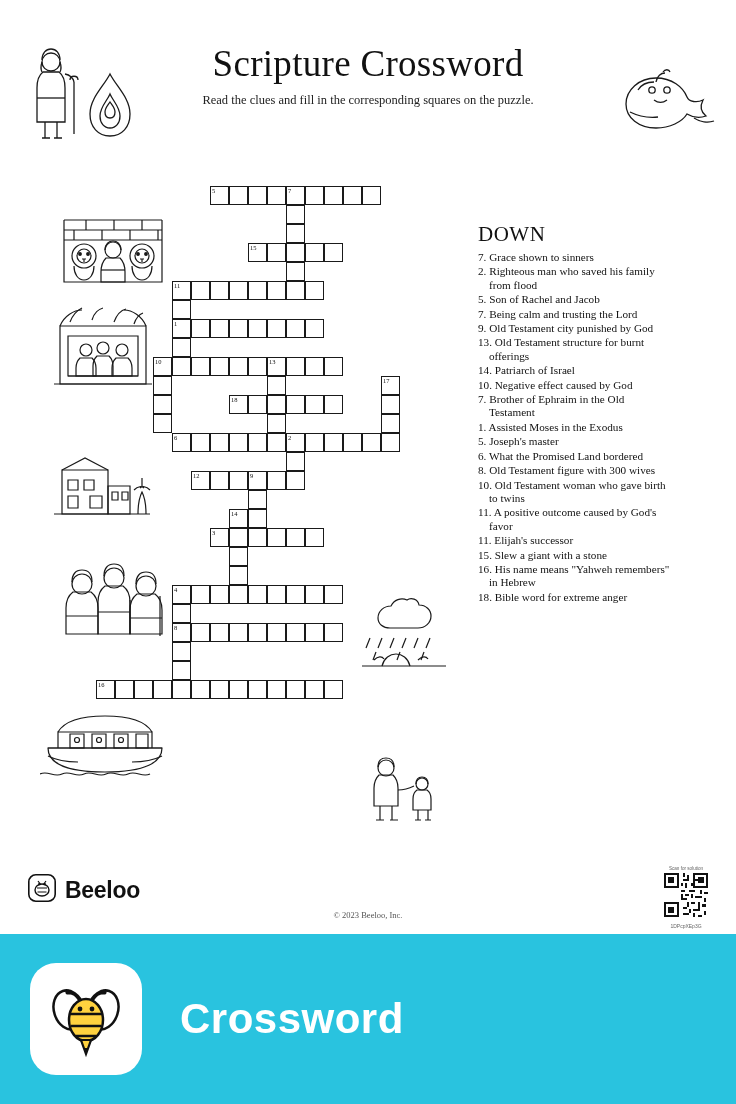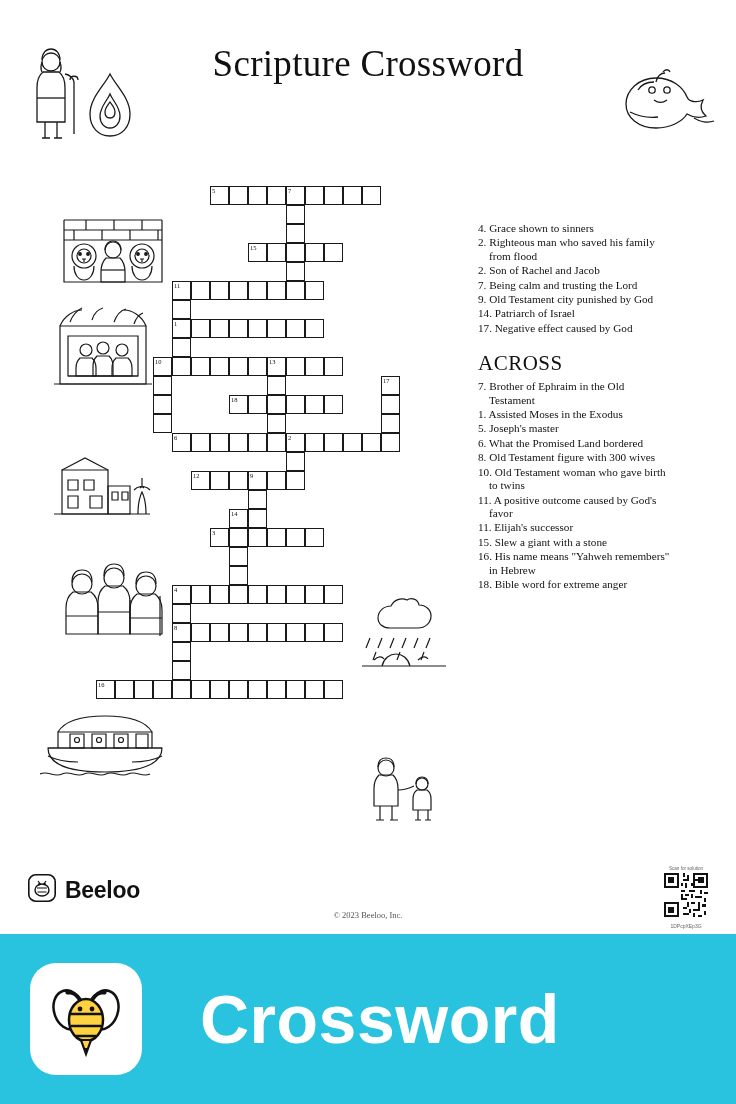--- a/index.html
+++ b/index.html
@@ -61,21 +61,21 @@
 
   
   .banner{position:absolute;left:0;top:934px;width:736px;height:170px;background:#29c3df;}
   .banner-inner{position:absolute;left:0;top:0;width:736px;height:170px;display:flex;align-items:center;}
   .bee-badge{
     margin-left:30px;width:112px;height:112px;border-radius:26px;background:#fff;
     display:flex;align-items:center;justify-content:center;flex:none;
   }
   .banner-title{
     color:#fff;font-family:"Liberation Sans",sans-serif;font-weight:700;
-    font-size:68px;letter-spacing:.5px;margin-left:58px;
+    font-size:42px;letter-spacing:.5px;margin-left:38px;
   }
 </style>
 </head>
 <body>
 
 <div class="sheet">
 
   <div class="header">
 
     <div class="hdr-art-left">
@@ -92,20 +92,21 @@
         <path d="M56 42v52"></path>
         <path d="M52 40c0-5 8-5 8 0"></path>
 
         <path d="M92 96c-12 0-20-9-20-22 0-16 14-28 20-40 6 12 20 24 20 40 0 13-8 22-20 22z"></path>
         <path d="M92 88c-6 0-10-5-10-12 0-9 7-15 10-22 3 7 10 13 10 22 0 7-4 12-10 12z"></path>
         <path d="M92 78c-3 0-5-2-5-6 0-4 3-7 5-10 2 3 5 6 5 10 0 4-2 6-5 6z"></path>
       </svg>
     </div>
 
     <h1 class="title">Scripture Crossword</h1>
+    <div class="subtitle">Read the clues and fill in the corresponding squares on the puzzle.</div>
 
     <div class="hdr-art-right">
       <svg viewBox="0 0 110 80" width="110" height="80" fill="none" stroke="#1a1a1a" stroke-width="1.3">
         <path d="M18 44c0-14 13-26 30-26 16 0 27 9 31 19 2 5 10 6 16 3-3 6-2 12 3 16-8 3-14 1-19-2-5 8-17 14-31 14-17 0-30-10-30-24z"></path>
         <path d="M30 30c3-5 9-8 16-8"></path>
         <circle cx="44" cy="30" r="3.2"></circle>
         <circle cx="59" cy="30" r="3.2"></circle>
         <path d="M46 40c4 3 9 3 13 0"></path>
         <path d="M22 52c8 4 18 6 28 5"></path>
         <path d="M48 22c1-6 5-9 9-9"></path>
@@ -385,31 +386,32 @@
       <div class="cell" style="left: 114px; top: 494px; width: 19px; height: 19px;"></div>
       <div class="cell" style="left: 133px; top: 494px; width: 19px; height: 19px;"></div>
       <div class="cell" style="left: 152px; top: 494px; width: 19px; height: 19px;"></div>
       <div class="cell" style="left: 171px; top: 494px; width: 19px; height: 19px;"></div>
       <div class="cell" style="left: 190px; top: 494px; width: 19px; height: 19px;"></div>
       <div class="cell" style="left: 209px; top: 494px; width: 19px; height: 19px;"></div>
       <div class="cell" style="left: 228px; top: 494px; width: 19px; height: 19px;"></div>
     </div>
 
   <div class="clues">
+    <h2 class="clue-head">DOWN</h2>
     <ul class="clue-list" id="down-list">
-        <li>4. Grace shown to sinners</li>
+        <li>7. Grace shown to sinners</li>
         <li>2. Righteous man who saved his family from flood</li>
-        <li>2. Son of Rachel and Jacob</li>
+        <li>5. Son of Rachel and Jacob</li>
         <li>7. Being calm and trusting the Lord</li>
         <li>9. Old Testament city punished by God</li>
+        <li>13. Old Testament structure for burnt offerings</li>
         <li>14. Patriarch of Israel</li>
-        <li>17. Negative effect caused by God</li>
+        <li>10. Negative effect caused by God</li>
       </ul>
 
-    <h2 class="clue-head clues-across">ACROSS</h2>
     <ul class="clue-list" id="across-list">
         <li>7. Brother of Ephraim in the Old Testament</li>
         <li>1. Assisted Moses in the Exodus</li>
         <li>5. Joseph's master</li>
         <li>6. What the Promised Land bordered</li>
         <li>8. Old Testament figure with 300 wives</li>
         <li>10. Old Testament woman who gave birth to twins</li>
         <li>11. A positive outcome caused by God's favor</li>
         <li>11. Elijah's successor</li>
         <li>15. Slew a giant with a stone</li>

